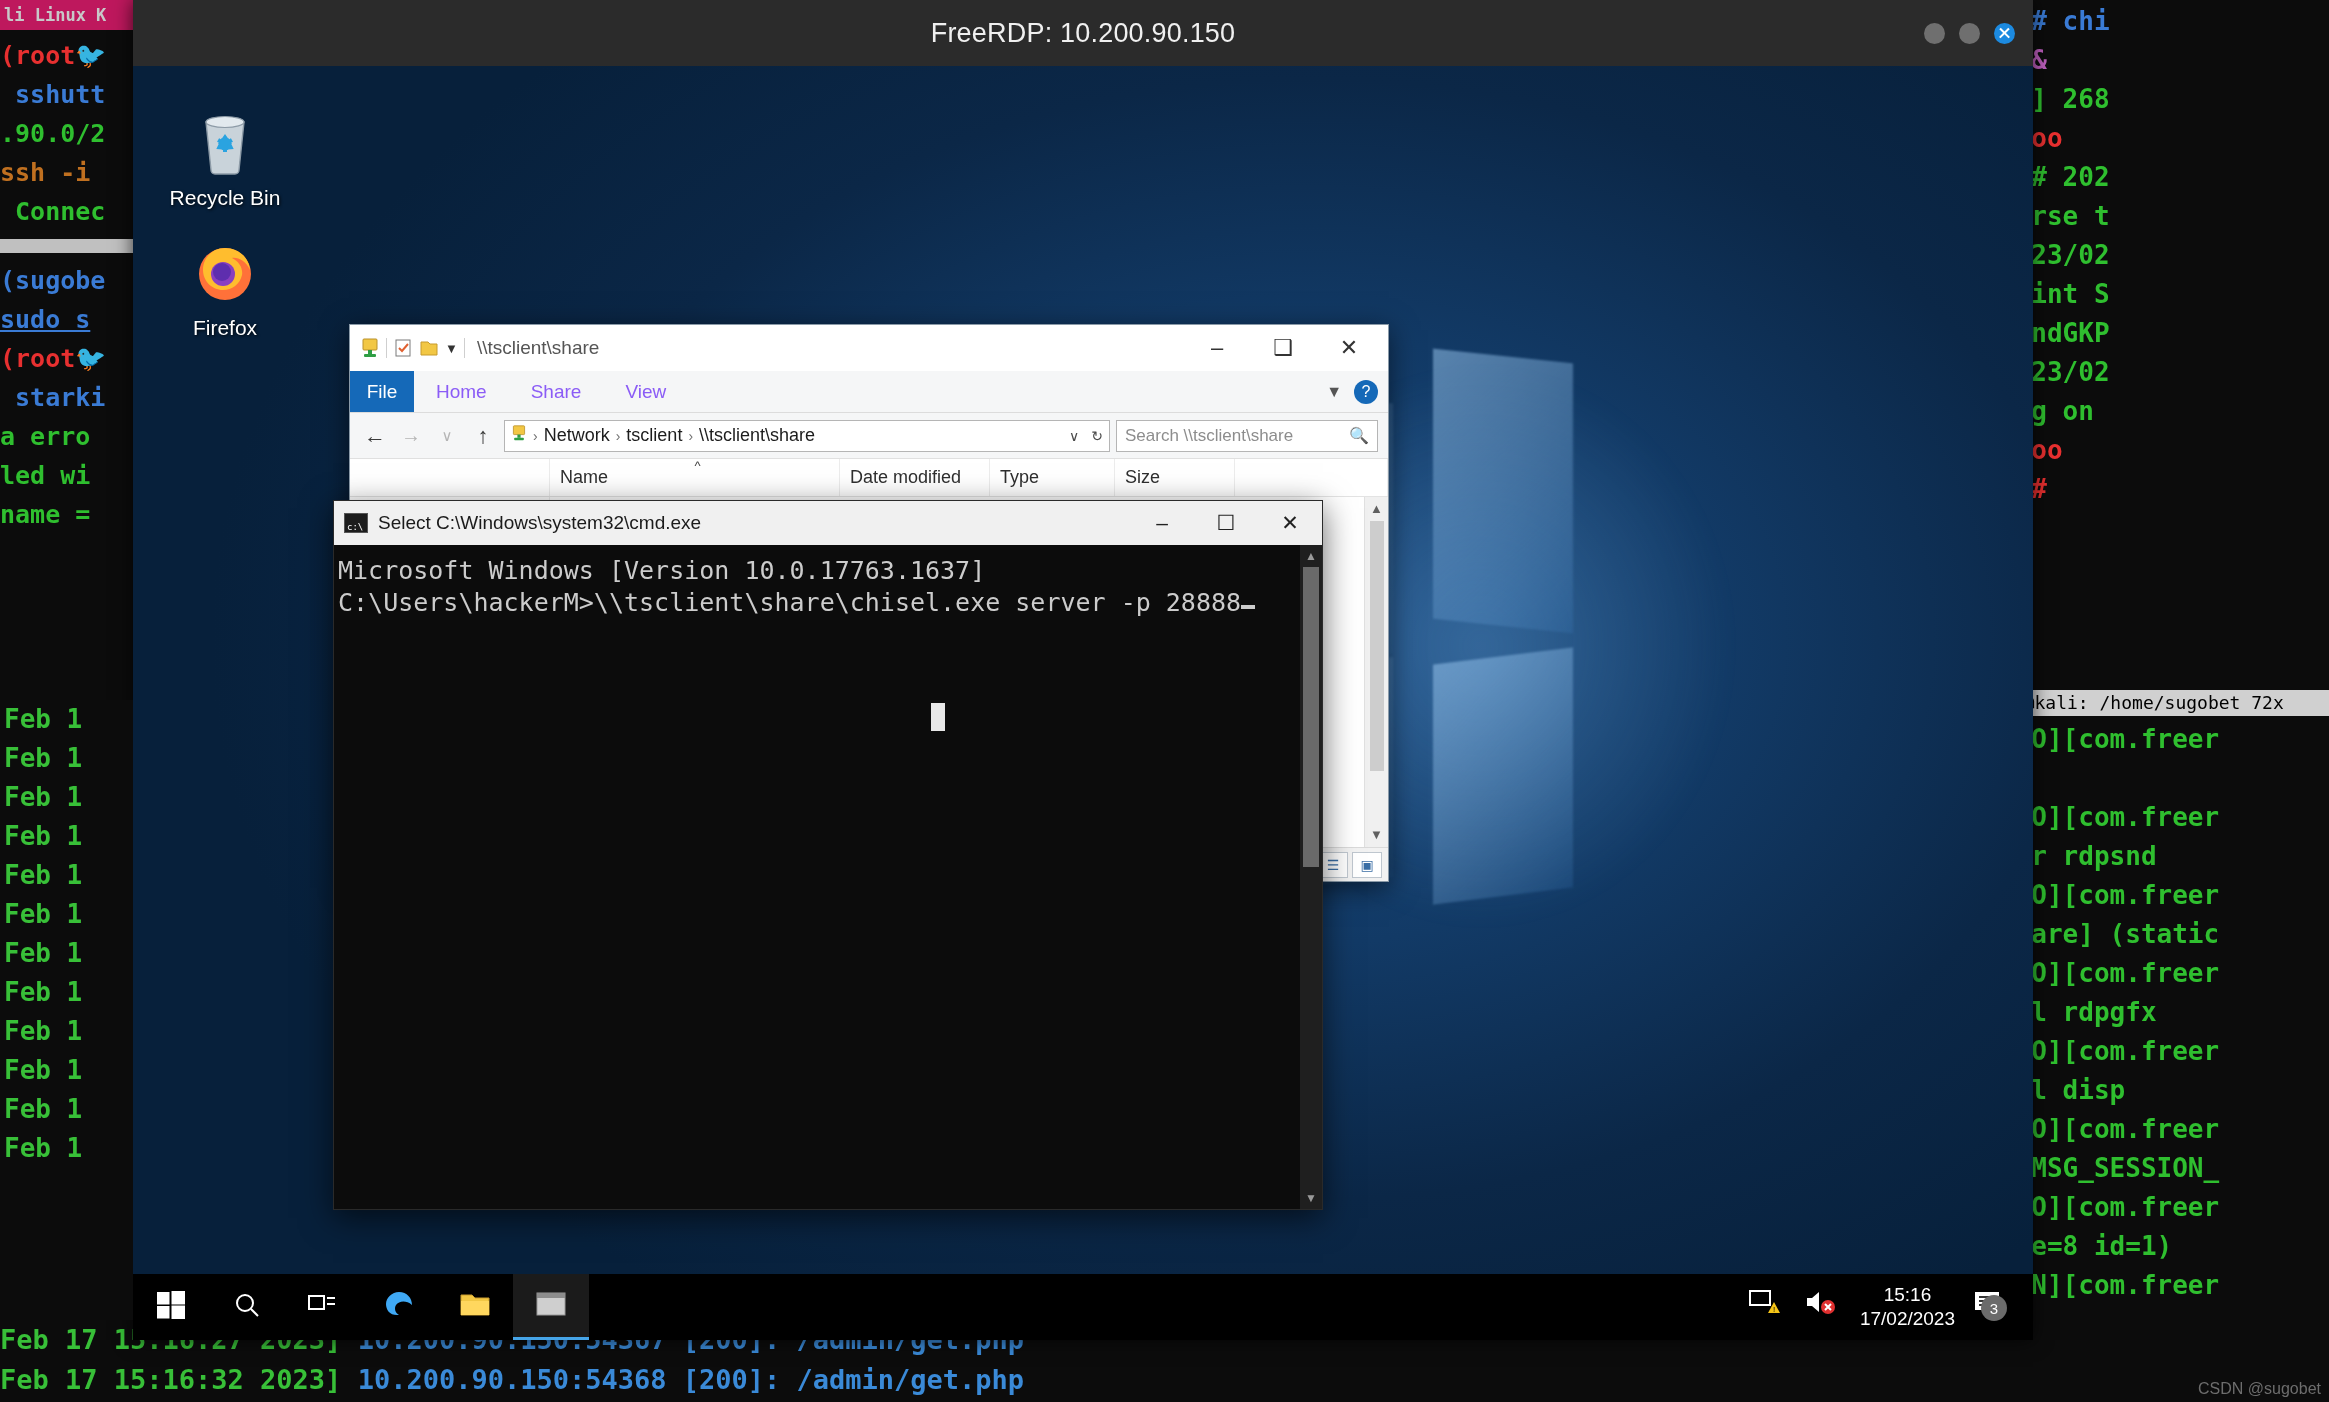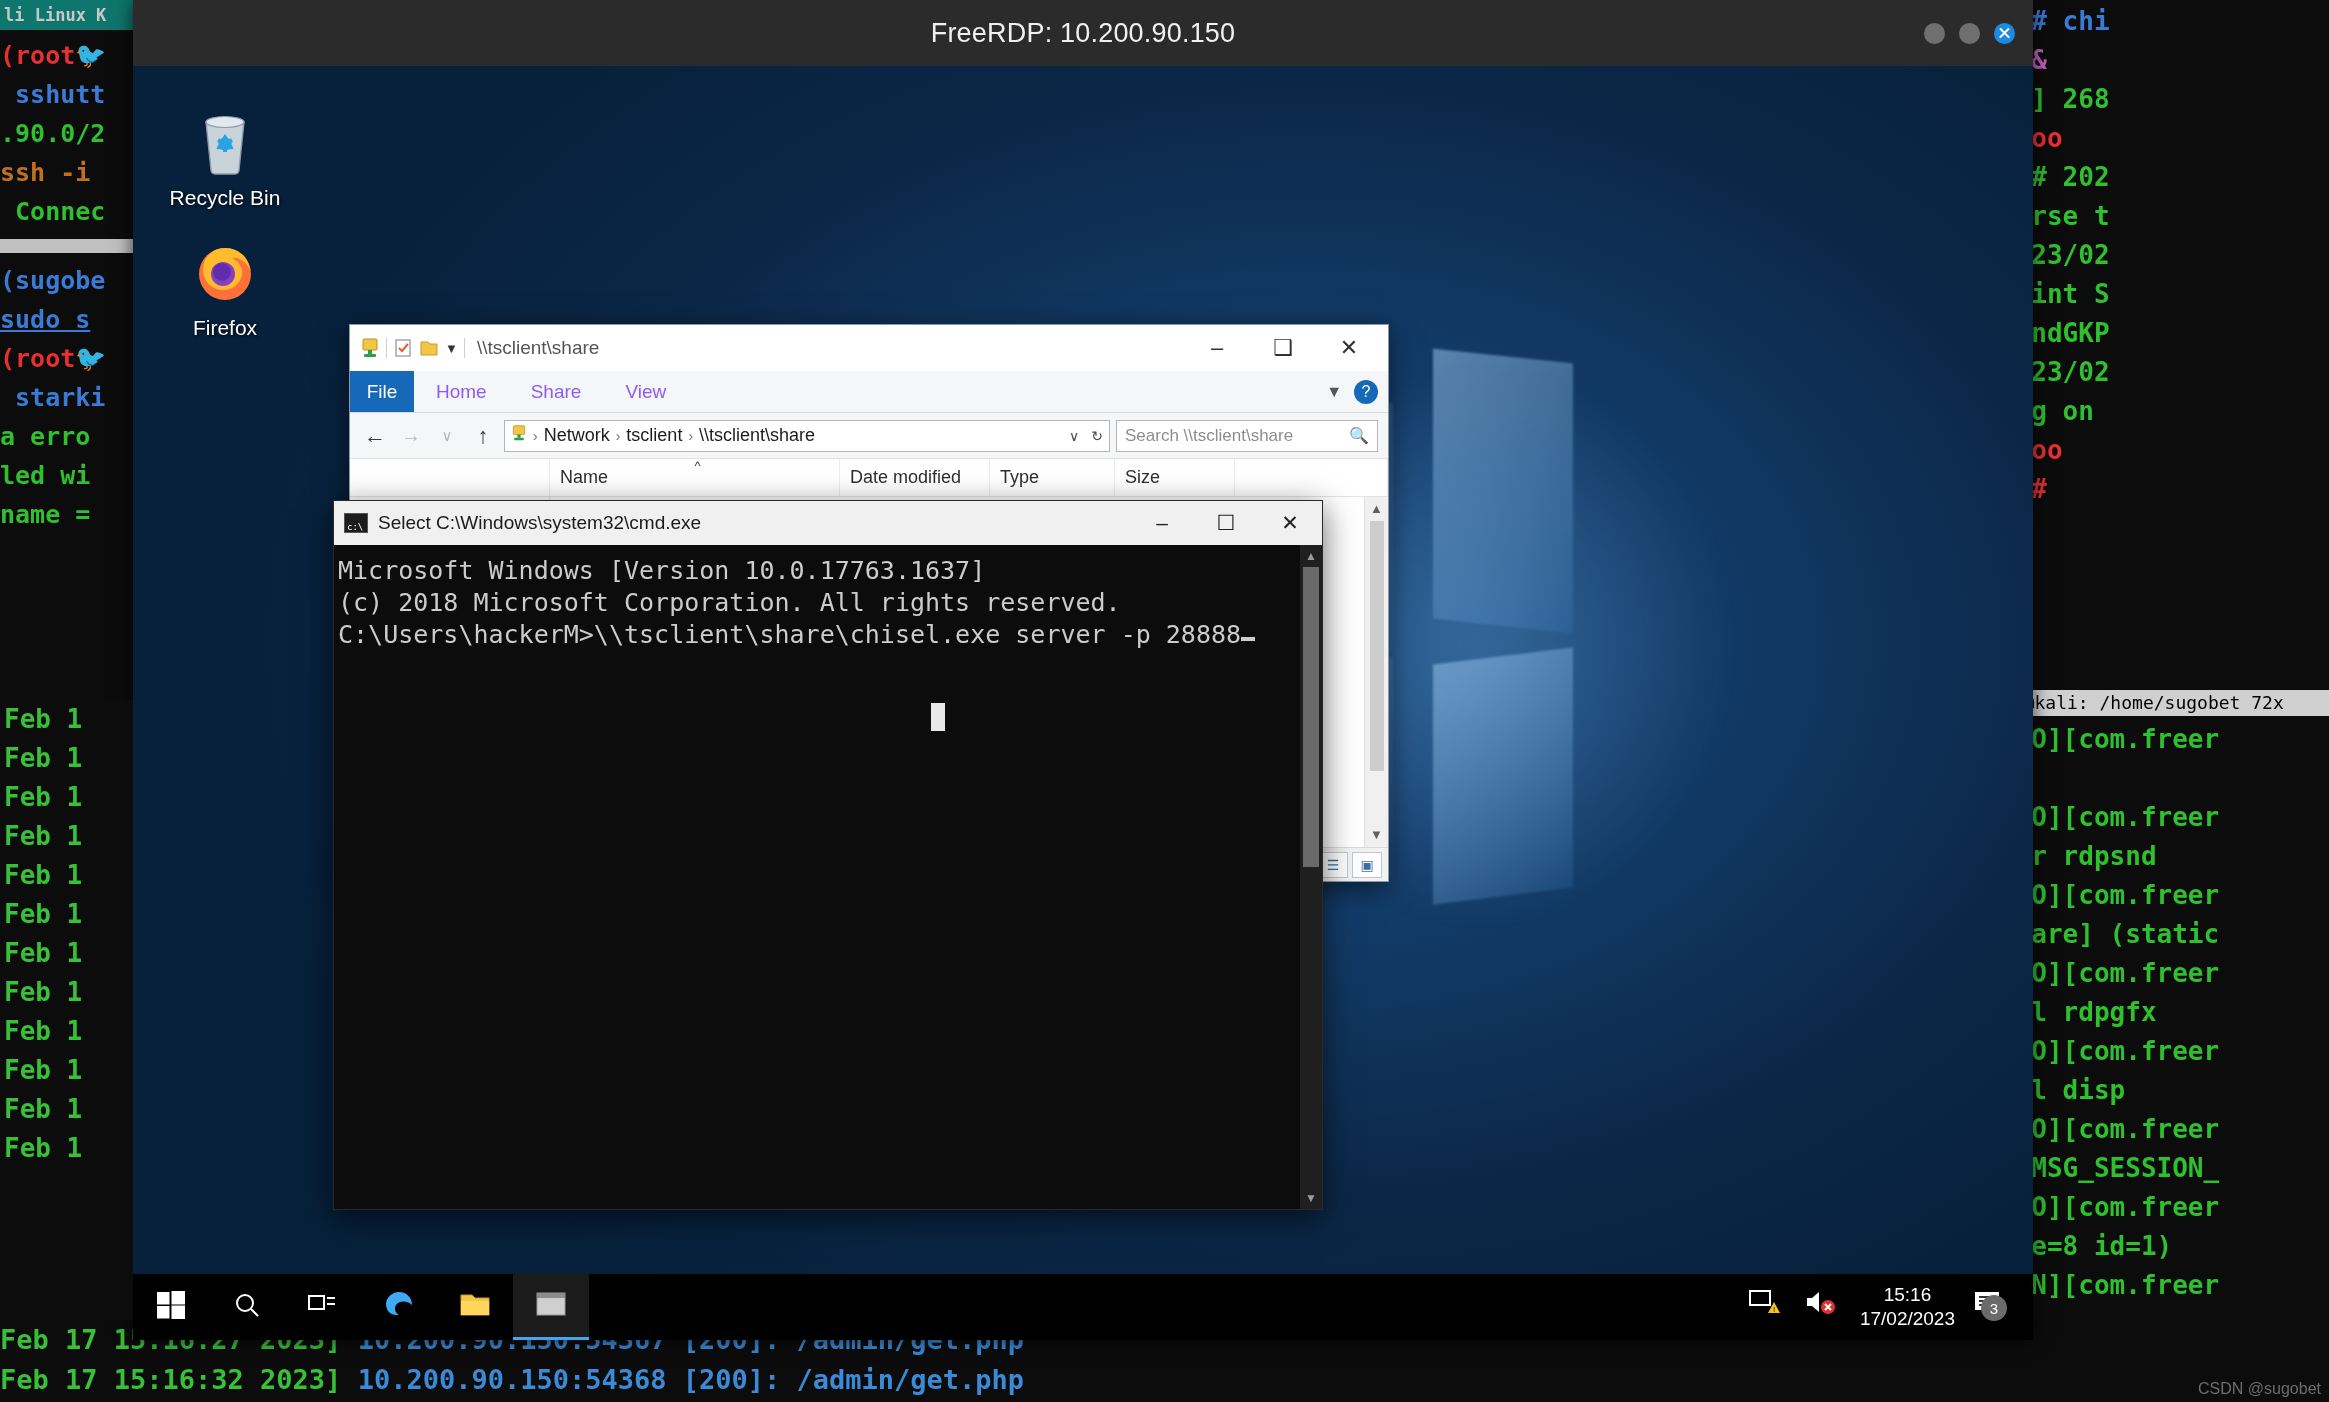--- a/index.html
+++ b/index.html
@@ -21,21 +21,21 @@
     font-weight: bold;
     white-space: pre;
   }
 
   
   .left-term {
     position: absolute; left: 0; top: 0; width: 136px; height: 1402px;
     background: #0c0c0c; overflow: hidden;
   }
   .left-term .tabbar {
-    height: 30px; background: #0f766e; color: #c8c8c8;
+    height: 30px; background: #be185d; color: #c8c8c8;
     font-size: 17px; line-height: 30px; padding-left: 4px;
     white-space: nowrap; overflow: hidden;
   }
   .left-term .pane1 { padding-left: 0px; padding-top: 6px; }
   .left-term .sep { height: 14px; background: #c0c0c0; margin: 8px 0; }
   .lt-line { font-size: 25px; line-height: 39px; white-space: pre; }
   .c-red { color: #e83030; }
   .c-blue { color: #3a7bd5; }
   .c-green { color: #2fbf2f; }
   .c-orange { color: #c07020; }
@@ -522,21 +522,20 @@
           <span class="ctext">Select C:\Windows\system32\cmd.exe</span>
           <span class="cmd-wbtns">
             <span class="cmd-wbtn">–</span>
             <span class="cmd-wbtn">☐</span>
             <span class="cmd-wbtn">✕</span>
           </span>
         </div>
         <div class="cmd-body">
           <div class="cmd-console">
             <div class="cmd-line">Microsoft Windows [Version 10.0.17763.1637]</div>
-            <div class="cmd-line">(c) 2018 Microsoft Corporation. All rights reserved.</div>
             <div class="cmd-line"></div>
             <div class="cmd-line"><span>C:\Users\hackerM&gt;\\tsclient\share\chisel.exe server -p 28888</span><span class="cmd-caret"></span></div>
             <div class="cmd-block"></div>
           </div>
           <div class="cmd-scroll">
             <div class="arrow">▲</div>
             <div class="thumb"></div>
             <div class="track"></div>
             <div class="arrow">▼</div>
           </div>

